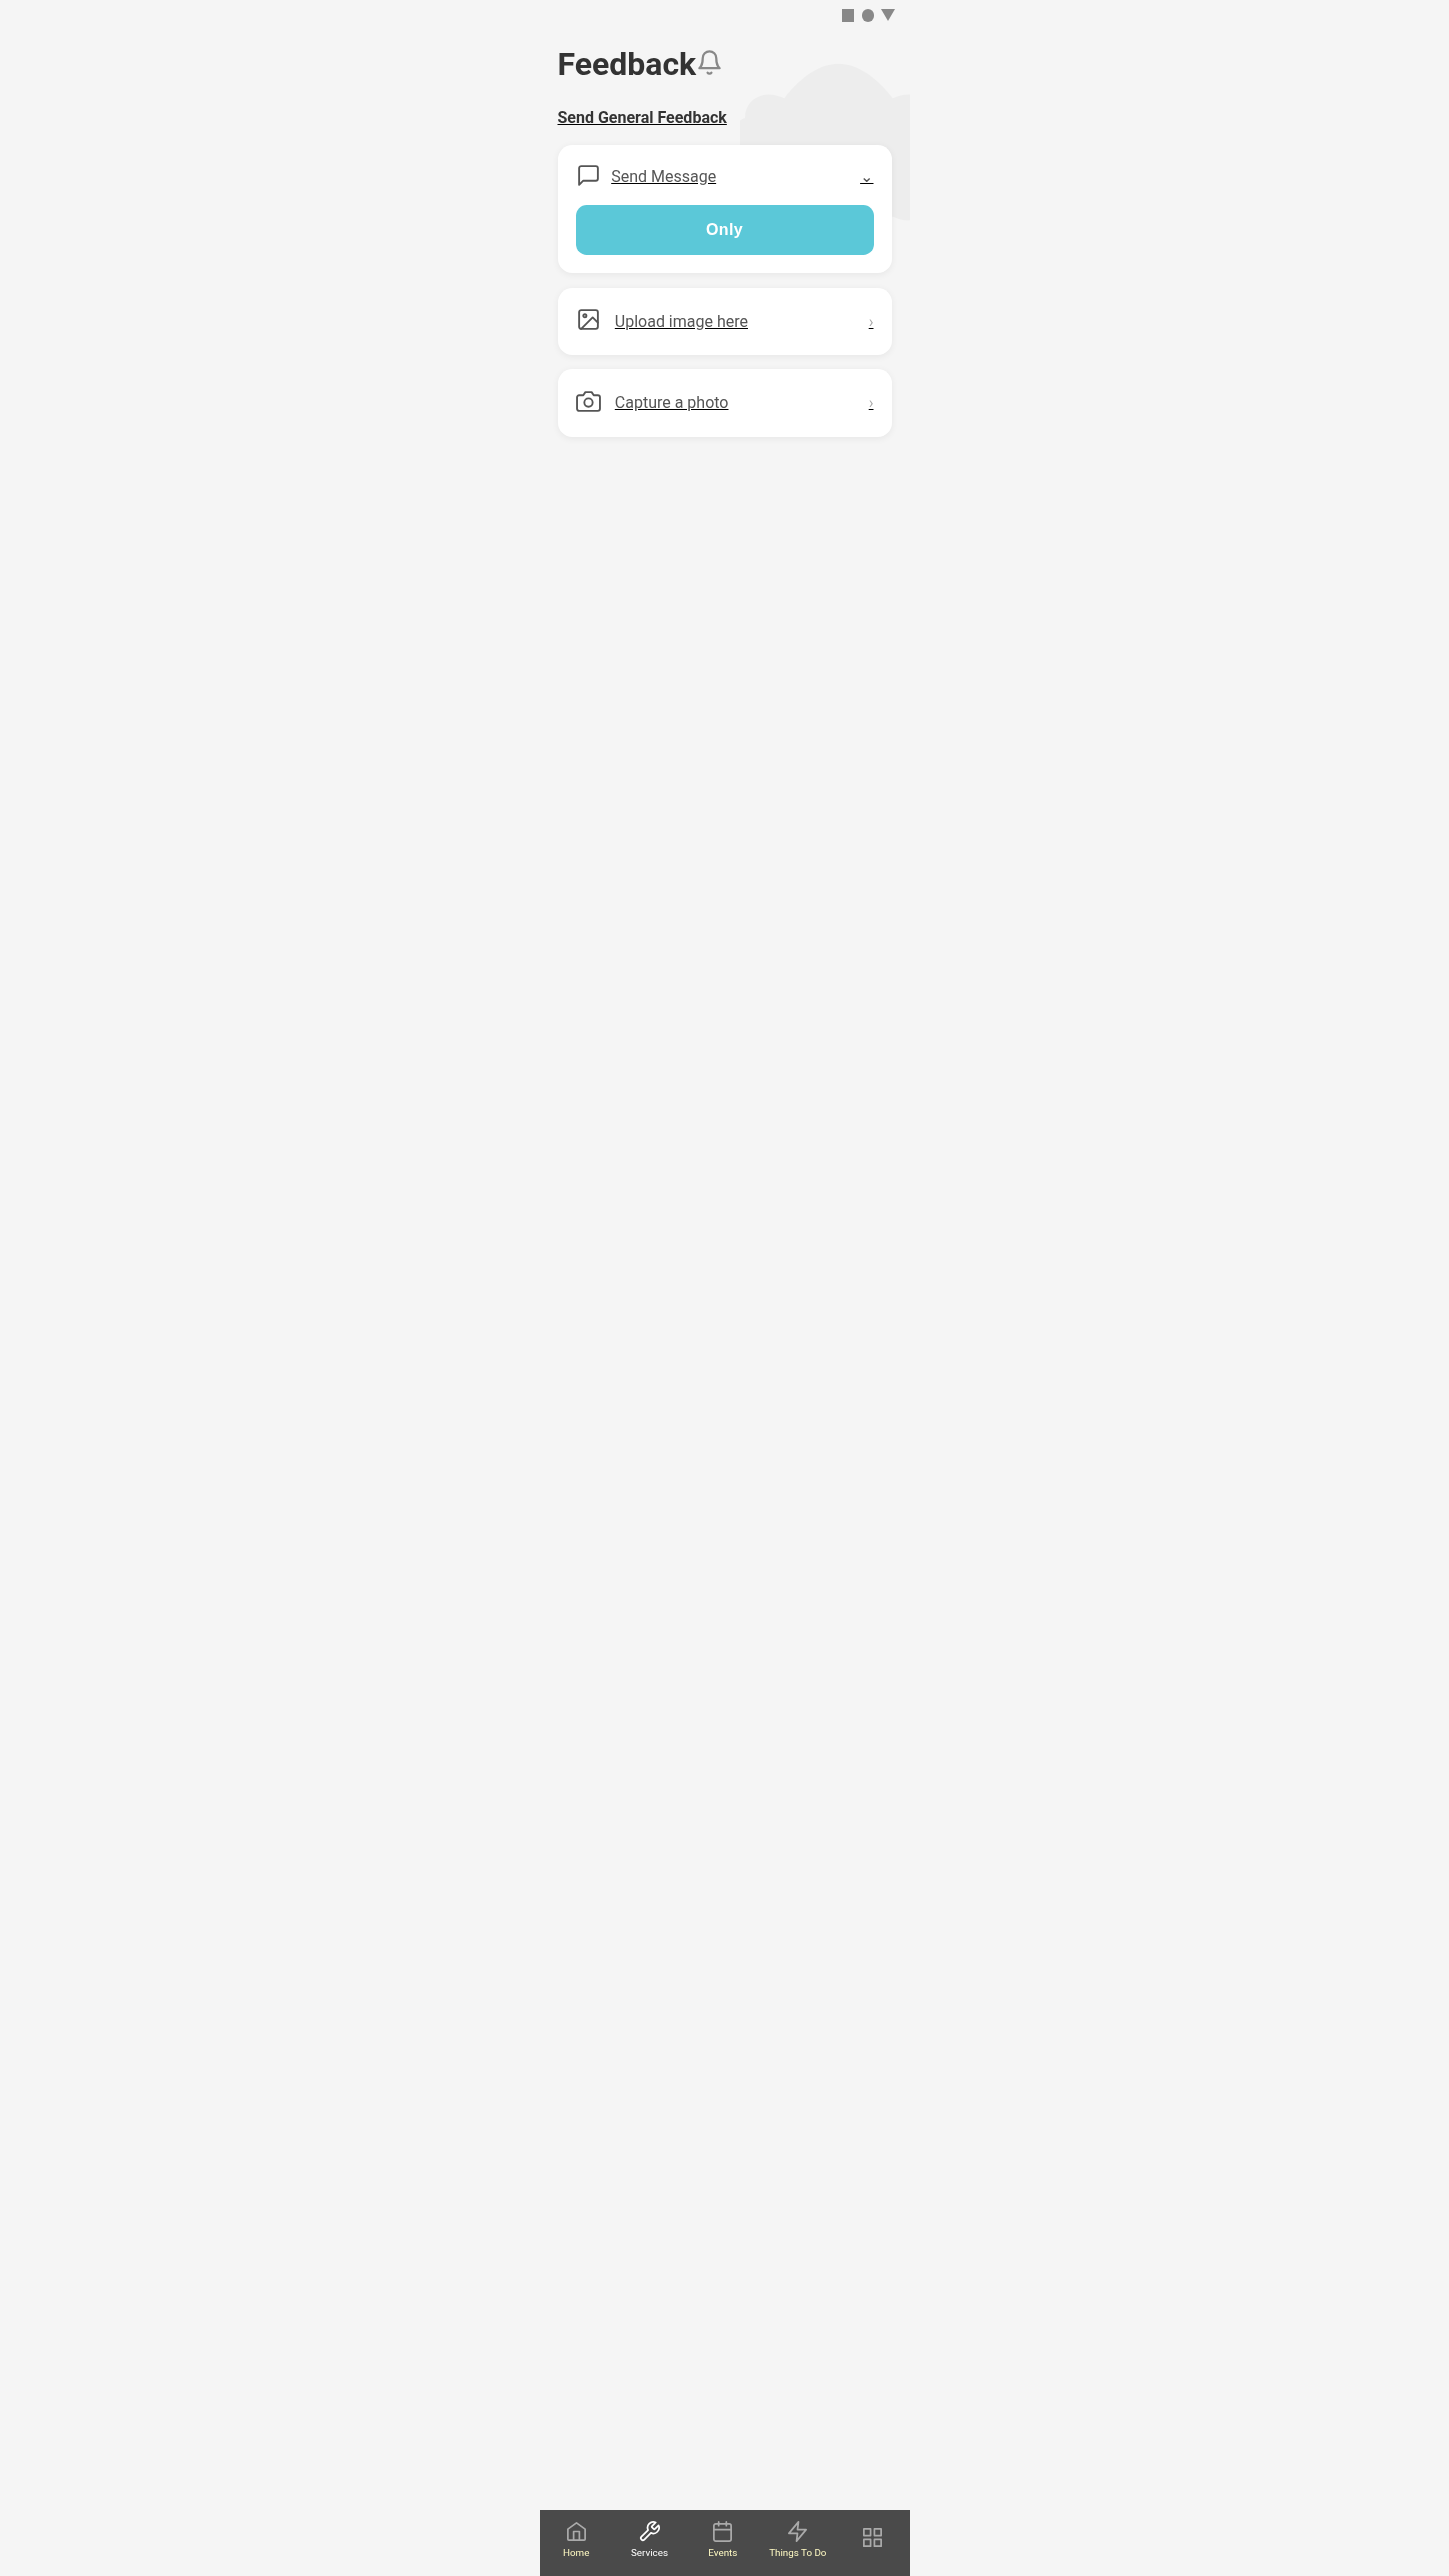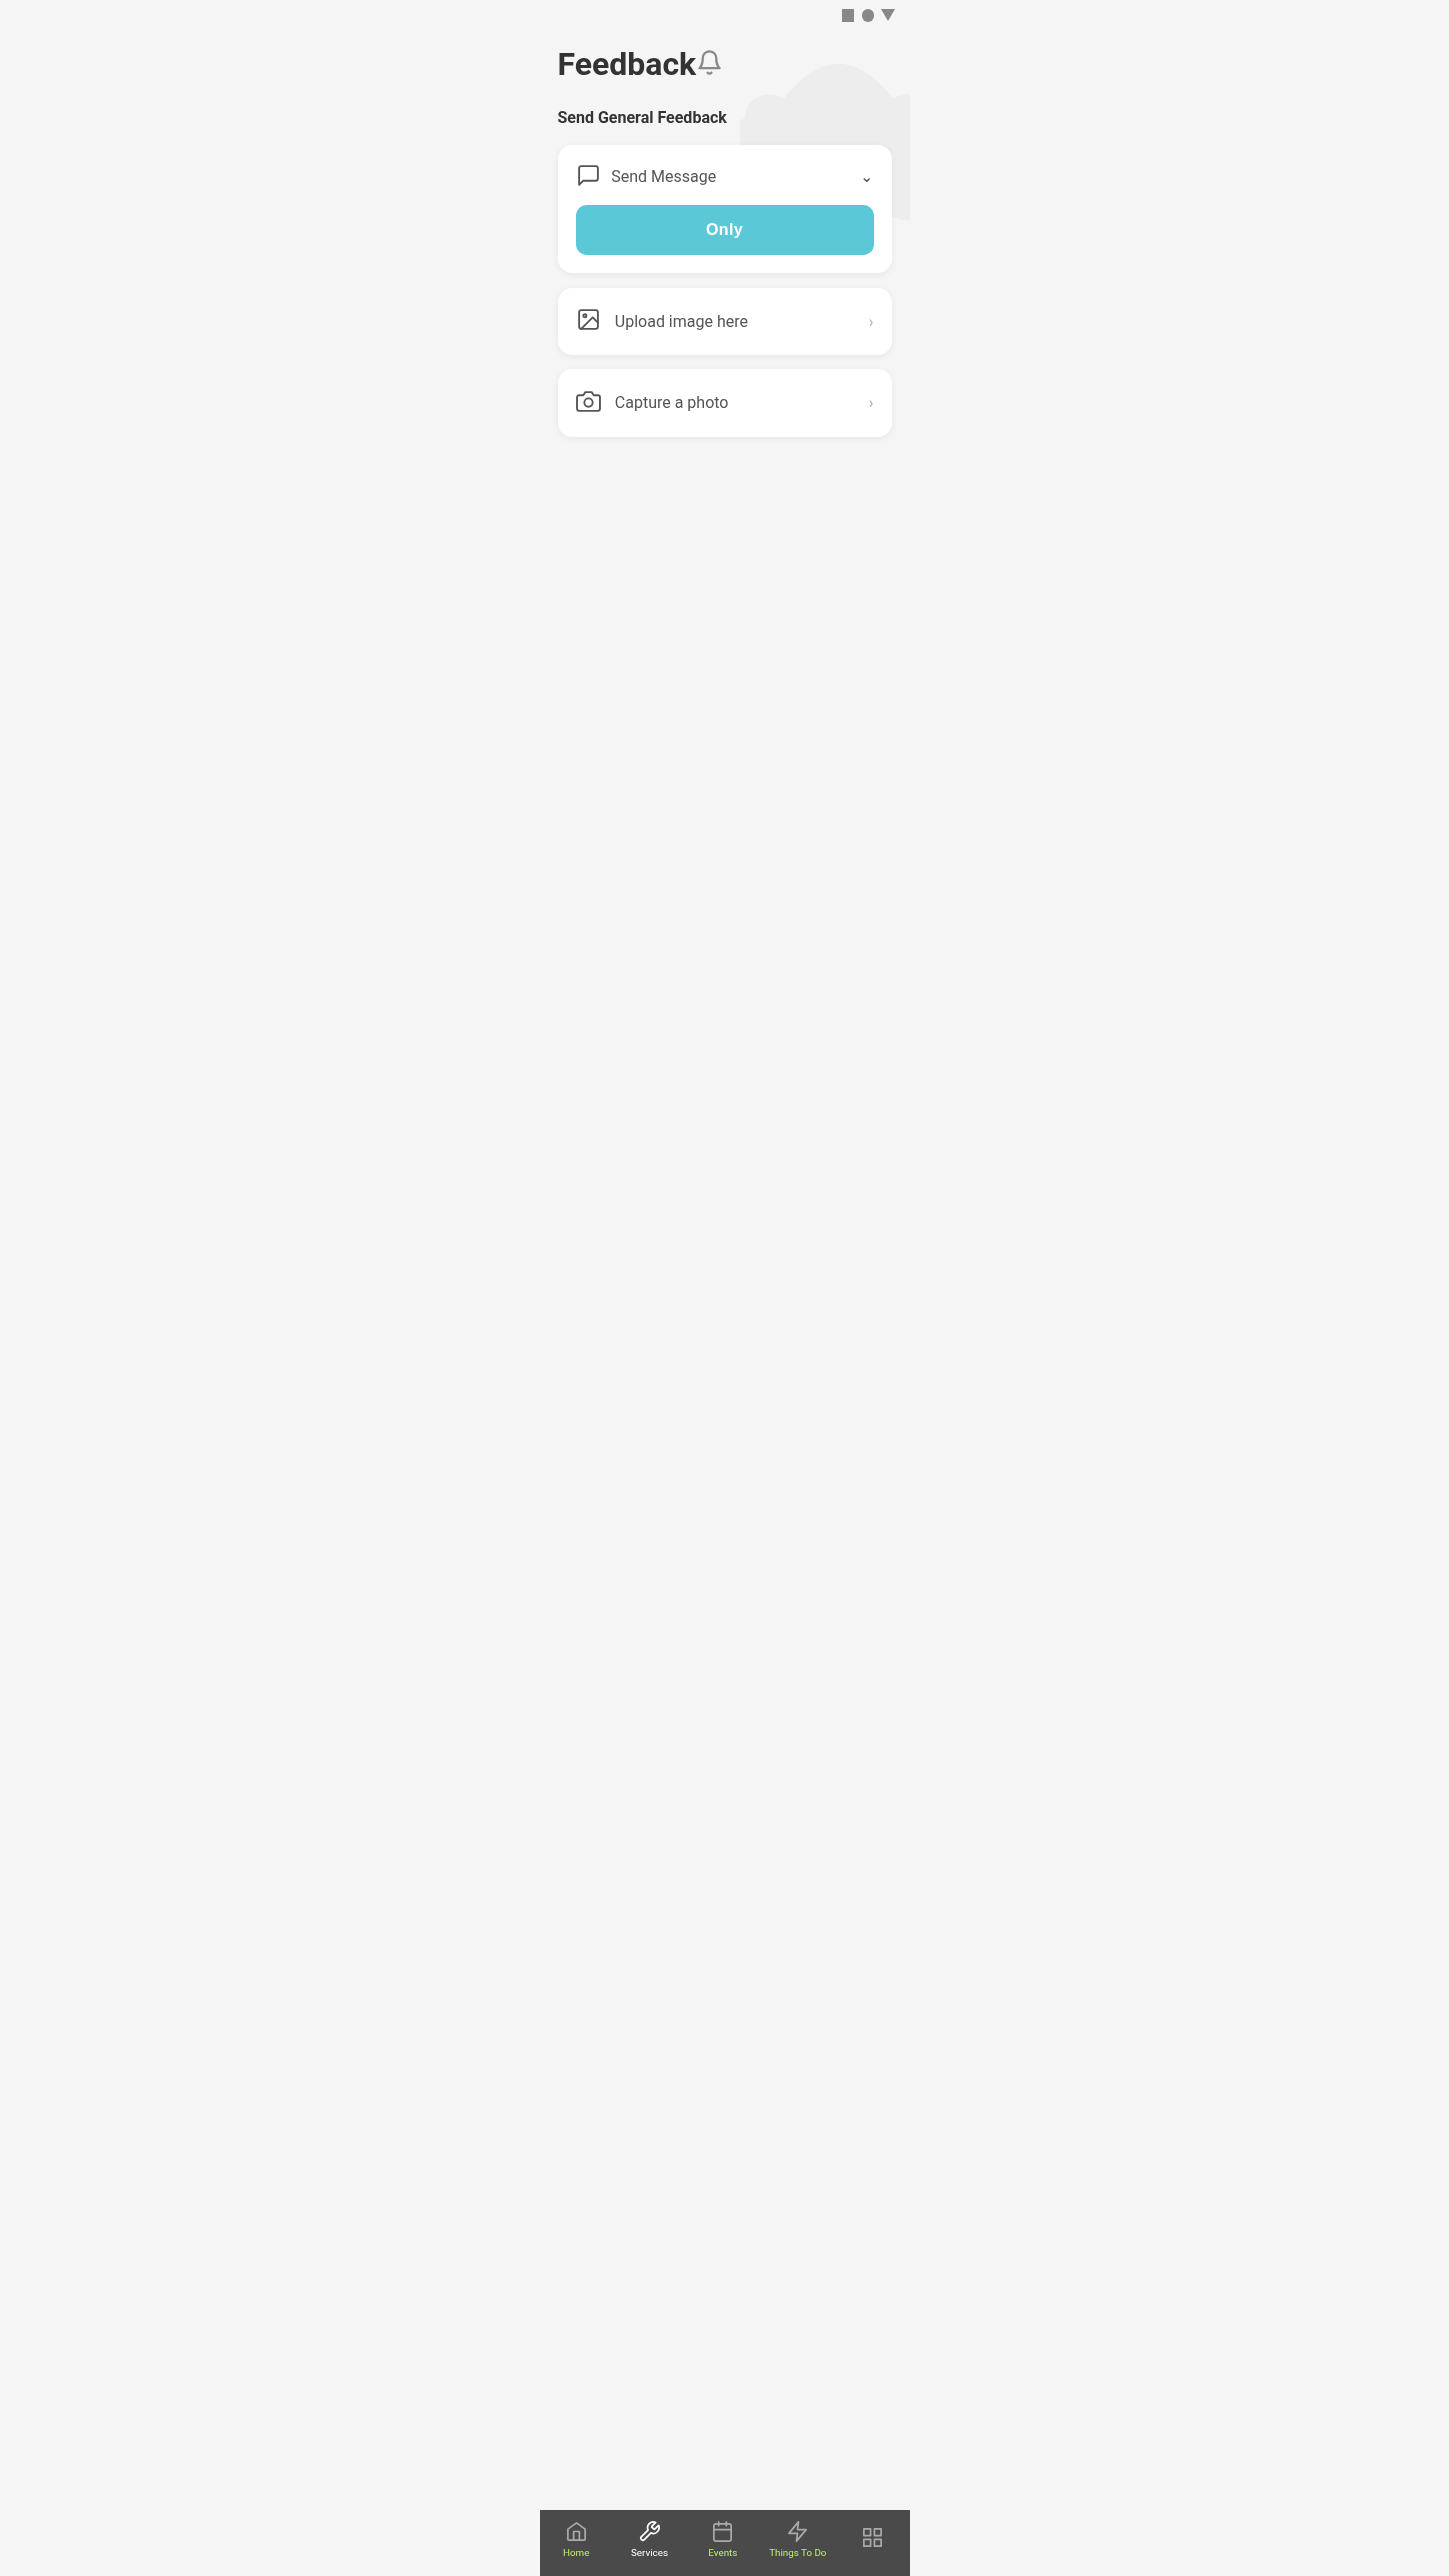--- a/index.html
+++ b/index.html
@@ -75,20 +75,21 @@
       height: 197px;
       opacity: 0.08;
       pointer-events: none;
       z-index: 0;
     }
 
     .content {
       padding: 18px 18px 107px 18px;
       position: relative;
       z-index: 1;
+      text-decoration: underline;
     }
 
     .section-title {
       font-size: 16px;
       font-weight: 700;
       color: #333;
       margin-bottom: 18px;
     }
 
     .card {
@@ -209,21 +210,21 @@
       padding: 10.7px 0 18px 0;
       z-index: 100;
     }
 
     .nav-item {
       display: flex;
       flex-direction: column;
       align-items: center;
       gap: 3.6px;
       cursor: pointer;
-      color: #bef264;
+      color: #fef9c3;
       min-width: 54px;
     }
 
     .nav-item.active {
       color: #ffffff;
     }
 
     .nav-icon {
       width: 23px;
       height: 23px;

